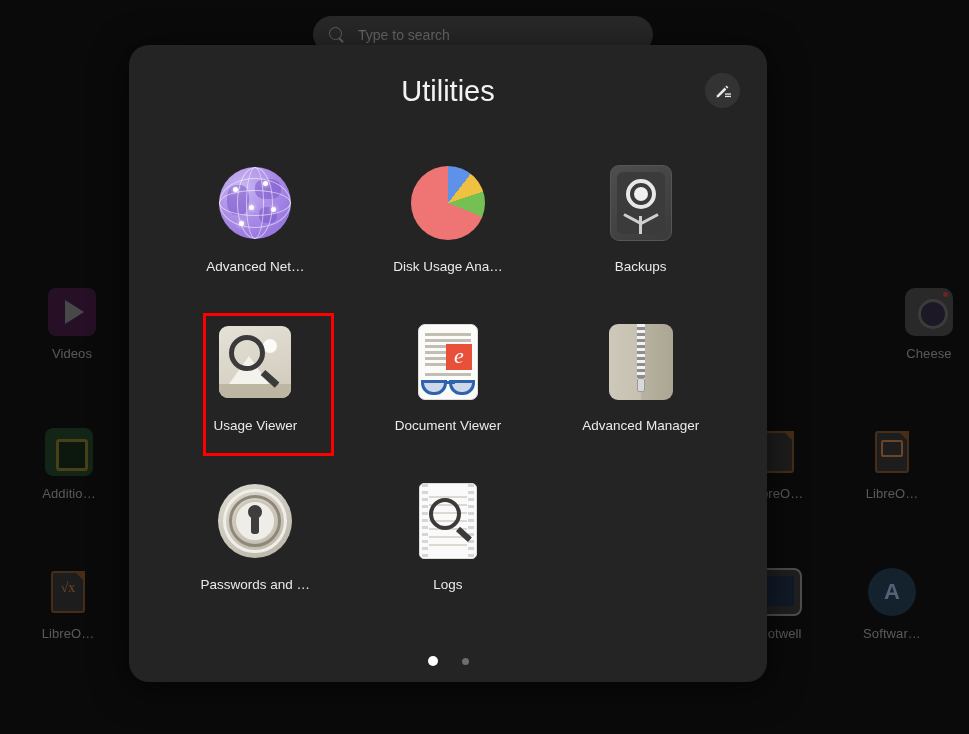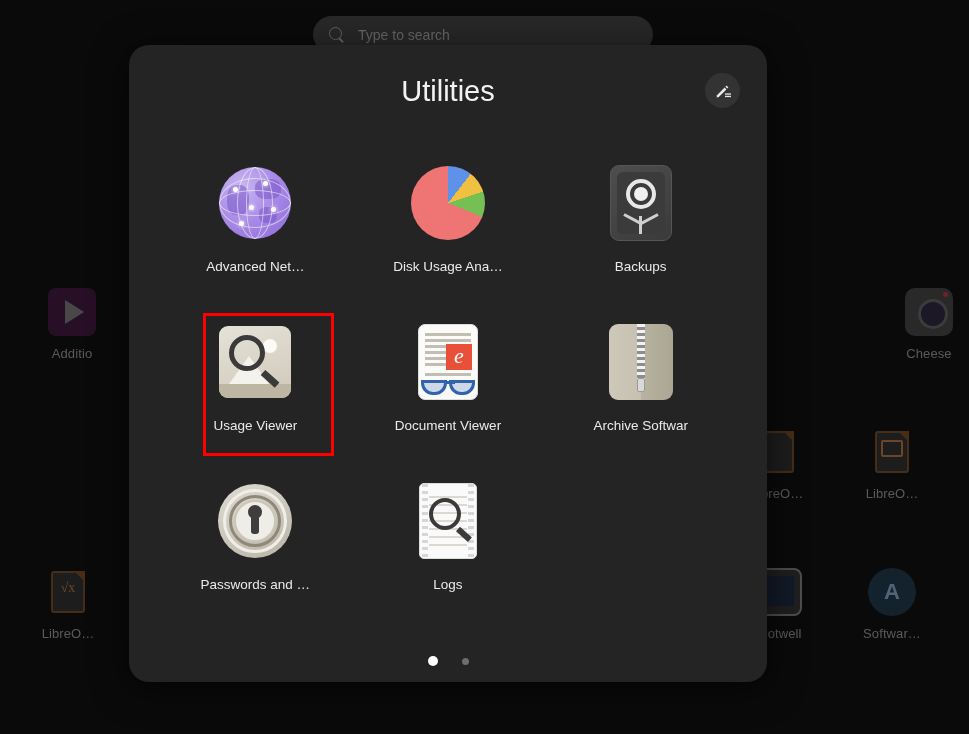--- a/index.html
+++ b/index.html
@@ -224,30 +224,34 @@
 </style>
 </head>
 <body>
 
 <div id="screen">
 
   <div class="desktop">
 
     <div class="desk-icon" style="left:17px; top:288px;">
       <div class="desk-glyph ic-videos"></div>
-      <div class="desk-label">Additio</div>
+      <div class="desk-label">Videos</div>
     </div>
 
     <div class="desk-icon" style="left:874px; top:288px;">
       <div class="desk-glyph ic-cheese">
           <span class="ic-cheese-dot"></span>
         </div>
       <div class="desk-label">Cheese</div>
     </div>
 
+    <div class="desk-icon" style="left:14px; top:428px;">
+      <div class="desk-glyph ic-chip"></div>
+      <div class="desk-label">Additio…</div>
+    </div>
 
     <div class="desk-icon" style="left:722px; top:428px;">
       <div class="desk-glyph ic-lomath">
         <span class="ic-doc-base"></span>
           <span class="ic-doc-fold"></span>
       </div>
       <div class="desk-label">LibreO…</div>
     </div>
 
     <div class="desk-icon" style="left:837px; top:428px;">
@@ -370,21 +374,21 @@
         <div class="app-label">Document Viewer</div>
       </div>
 
       <div class="app">
         <div class="app-art">
           <div class="art-archive">
               <span class="zip"></span>
               <span class="pull"></span>
             </div>
         </div>
-        <div class="app-label">Archive Softwar</div>
+        <div class="app-label">Advanced Manager</div>
       </div>
 
       <div class="app">
         <div class="app-art">
           <div class="art-pass">
             <span class="r1"></span>
               <span class="r2"></span>
               <span class="r3"></span>
               <span class="key"></span>
           </div>

